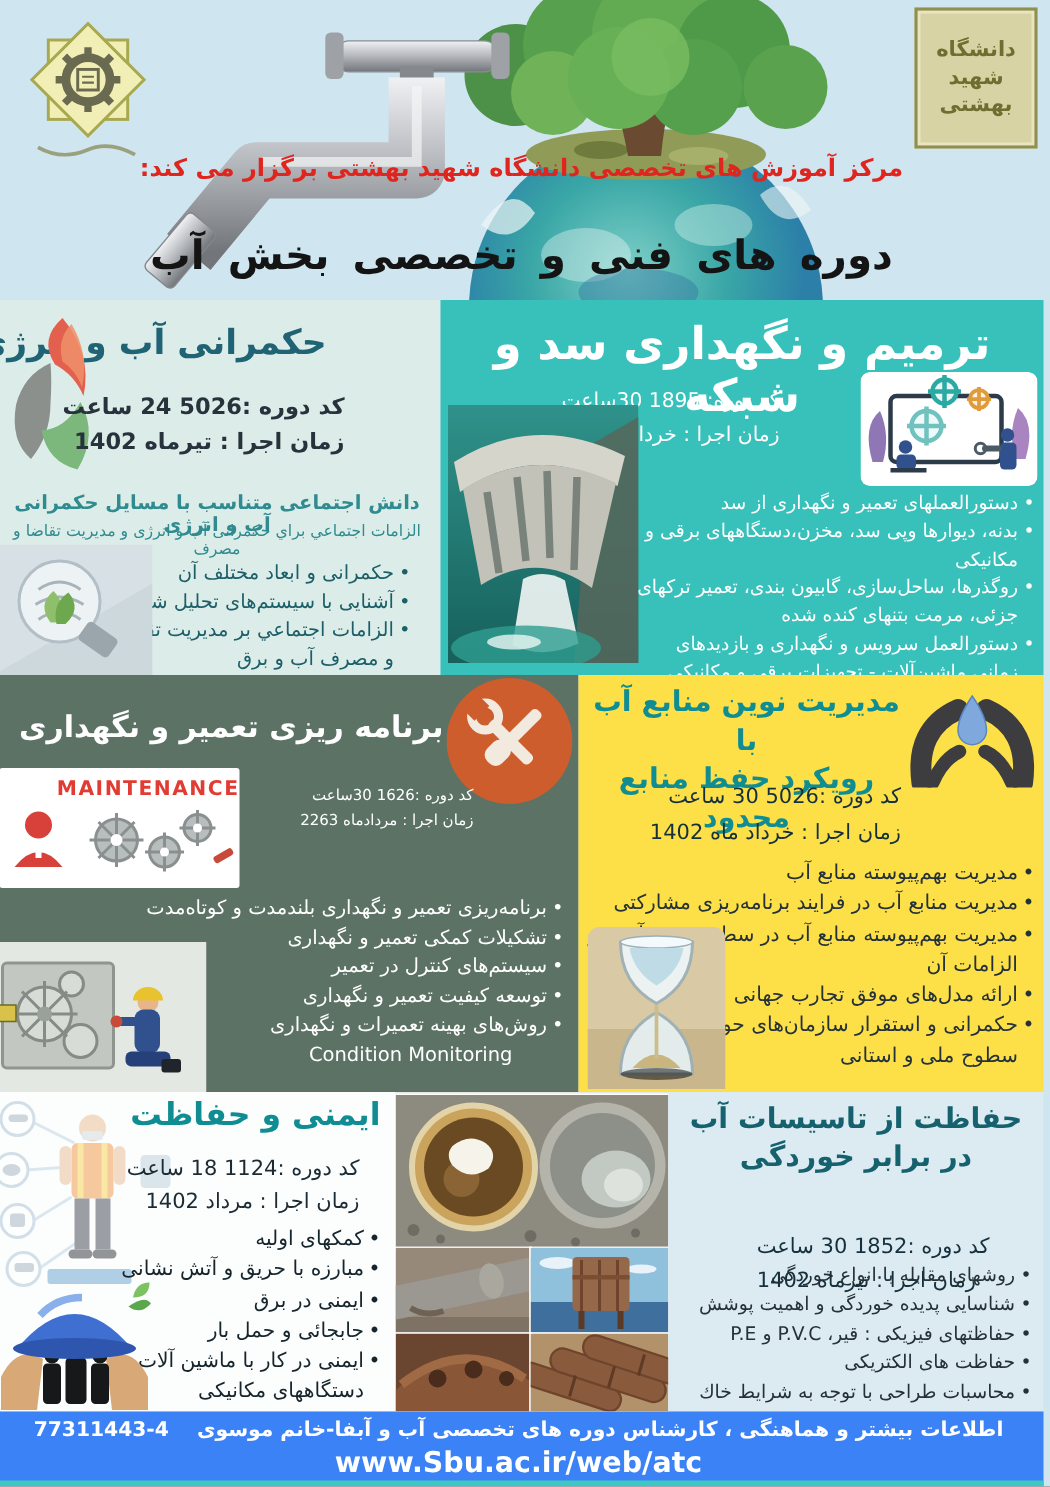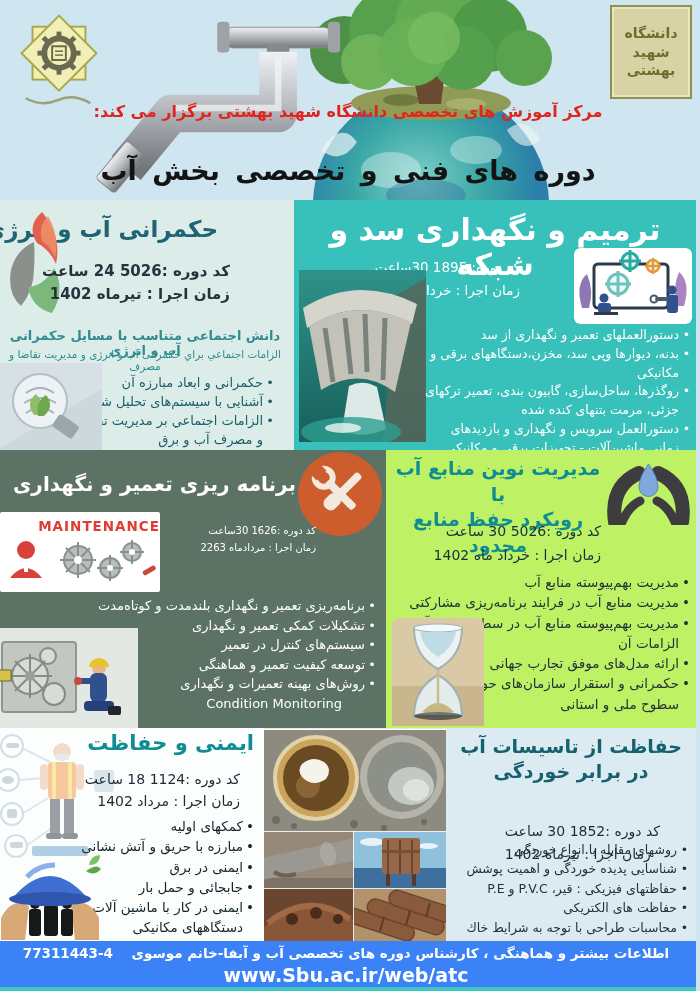--- a/index.html
+++ b/index.html
@@ -33,21 +33,21 @@
   .dam-illu{right:auto;left:280px;}
   
   .card-plan{position:absolute;left:0;top:450px;width:390px;height:278px;background:#5b7264;}
   .plan-circle{position:absolute;left:302px;top:2px;width:84px;height:84px;}
   .plan-title{position:absolute;right:90px;top:22px;color:#fff;font-weight:bold;font-size:20px;white-space:nowrap;}
   .plan-maint{position:absolute;left:4px;top:62px;width:160px;height:80px;background:#fff;border-radius:2px;overflow:hidden;}
   .maint-word{text-align:right;color:#e23b33;font-weight:bold;font-size:13.5px;letter-spacing:1px;margin-top:6px;direction:ltr;}
   .plan-code{position:absolute;right:70px;top:72px;text-align:right;color:#fff;font-size:10px;line-height:1.7;}
   .plan-bullets{position:absolute;right:10px;top:146px;width:300px;color:#fff;font-size:13px;line-height:1.5;}
   .plan-worker{position:absolute;left:0;top:178px;width:142px;height:100px;}
-  .card-water{position:absolute;left:390px;top:450px;width:310px;height:278px;background:#bef264;}
+  .card-water{position:absolute;left:390px;top:450px;width:310px;height:278px;background:#fde047;}
   .water-hands{position:absolute;left:215px;top:0;width:95px;height:75px;}
   .water-title{position:absolute;right:92px;top:6px;width:212px;text-align:center;color:#0f8d92;font-weight:bold;font-size:19px;line-height:1.35;}
   .water-code{position:absolute;right:95px;top:70px;text-align:right;color:#15303d;font-size:14px;line-height:1.7;}
   .water-bullets{position:absolute;right:6px;top:122px;width:300px;color:#243139;font-size:13.5px;line-height:1.5;}
   .hourglass-img{position:absolute;left:6px;top:168px;width:92px;height:108px;}
   
   .card-safe{position:absolute;left:0;top:728px;width:268px;height:213px;background:#fcfdfd;}
   .safe-ppe{position:absolute;left:0;top:4px;width:128px;height:135px;opacity:.5;}
   .safe-title{position:absolute;right:10px;top:3px;color:#0f8d92;font-weight:bold;font-size:21px;white-space:nowrap;}
   .safe-code{position:absolute;right:24px;top:40px;text-align:right;color:#1b2a33;font-size:14px;line-height:1.6;}
@@ -174,21 +174,21 @@
       <path d="M34,32 Q16,40 11,60 Q7,84 21,96 Q34,80 34,59 Q35,44 34,32Z" fill="#8b908d"></path>
       <path d="M54,58 Q66,80 52,103 Q32,98 28,77 Q44,76 54,58Z" fill="#7cb77c"></path>
     </svg>
     <div class="gov-code">
       <div>کد دوره :5026   24 ساعت</div>
       <div>زمان اجرا : تیرماه 1402</div>
     </div>
     <div class="gov-sub1">دانش اجتماعی متناسب با مسایل حکمرانی آب و انرژی</div>
     <div class="gov-sub2">الزامات اجتماعي براي حکمرانی آب و انرژی و مدیریت تقاضا و مصرف</div>
     <ul class="blist gov-bullets">
-      <li>حکمرانی و ابعاد مبارزه آن</li>
+      <li>حکمرانی و ابعاد مختلف آن</li>
       <li>آشنایی با سیستم‌های تحلیل شبکه‌ای</li>
       <li>الزامات اجتماعي بر مدیریت تقاضا و مصرف آب و برق</li>
       <li>تبیین چالش‌ها و موانع موجود در تحقق حکمرانی</li>
     </ul>
     <svg class="bulb-img" width="106" height="87" viewBox="0 0 106 87">
       <rect width="106" height="87" fill="#d7e0e4"></rect>
       <path d="M0,87 L106,26 L106,87 Z" fill="#c7d2d8" opacity=".6"></path>
       <circle cx="44" cy="38" r="27" fill="#edf2f4" stroke="#b2bfc6" stroke-width="2"></circle>
       <path d="M30,30 q14,-10 28,0 M28,40 q16,-10 32,0 M30,50 q14,-10 28,0" stroke="#a8b4ba" fill="none" stroke-width="2"></path>
       <path d="M38,52 q-9,-12 2,-21 q9,9 4,21z" fill="#8fbf6a"></path>
@@ -306,21 +306,21 @@
       </svg>
     </div>
     <div class="plan-code">
       <div>کد دوره :1626      30ساعت</div>
       <div>زمان اجرا : مردادماه 2263</div>
     </div>
     <ul class="blist plan-bullets">
       <li>برنامه‌ریزی تعمیر و نگهداری بلندمدت و کوتاه‌مدت</li>
       <li>تشکیلات کمکی تعمیر و نگهداری</li>
       <li>سیستم‌های کنترل در تعمیر</li>
-      <li>توسعه کیفیت تعمیر و هماهنگی</li>
+      <li>توسعه کیفیت تعمیر و نگهداری</li>
       <li>روش‌های بهینه تعمیرات و نگهداری</li>
       <li class="nodot ltr">Condition Monitoring</li>
     </ul>
     <svg class="plan-worker" width="142" height="100" viewBox="0 0 142 100">
       <rect width="142" height="100" fill="#e3e8e2"></rect>
       <rect x="6" y="14" width="74" height="70" rx="3" fill="#c2c7c1" stroke="#8f958f" stroke-width="2"></rect>
       <g fill="#d7dcd6" stroke="#858b85" stroke-width="2">
         <circle cx="34" cy="48" r="18"></circle>
           <circle cx="58" cy="66" r="11"></circle>
           <circle cx="52" cy="28" r="8"></circle>

